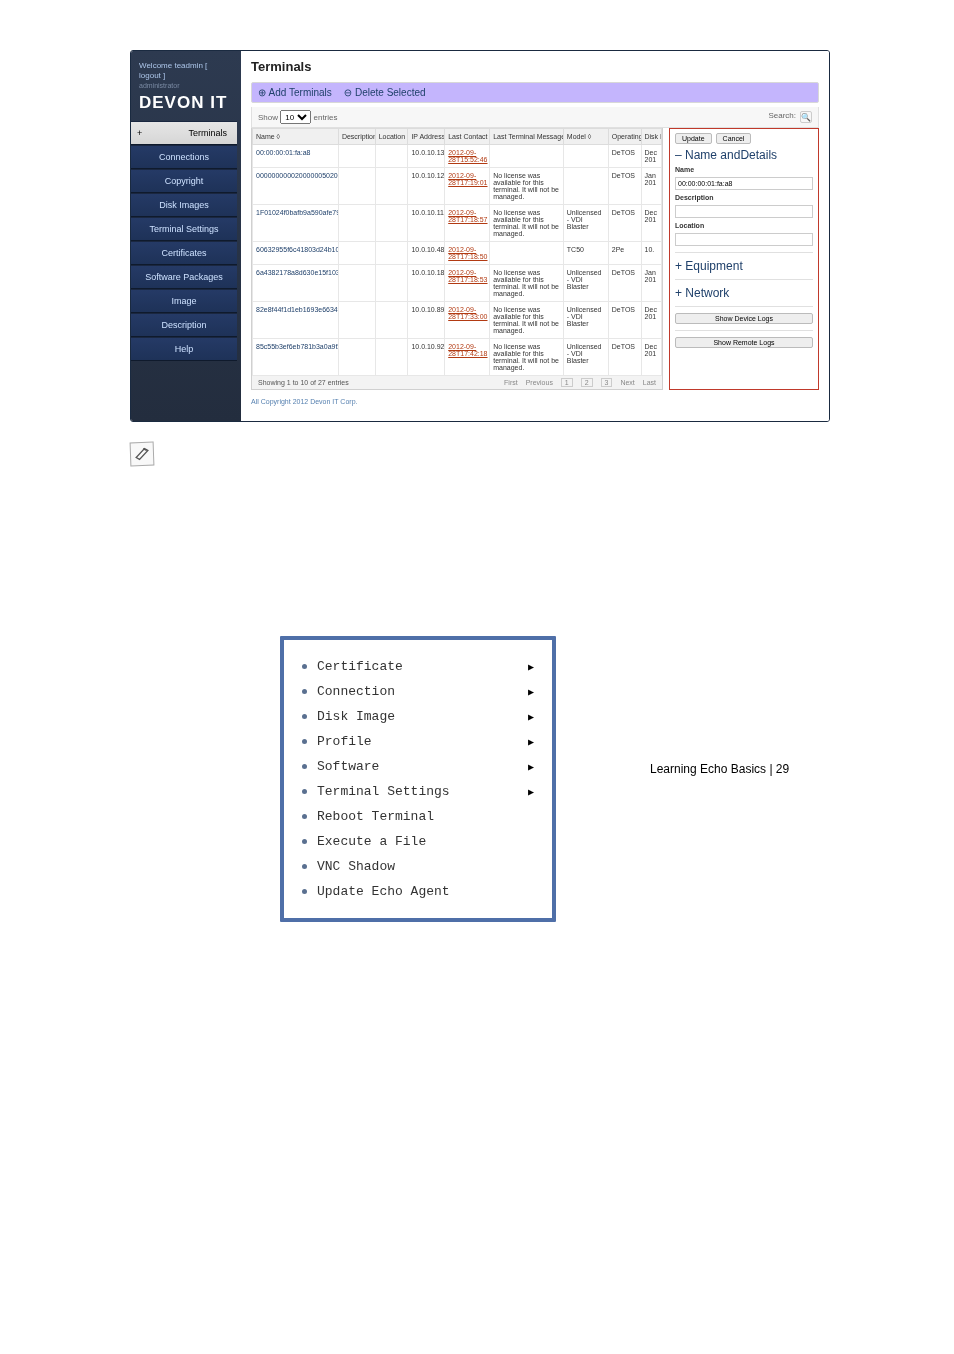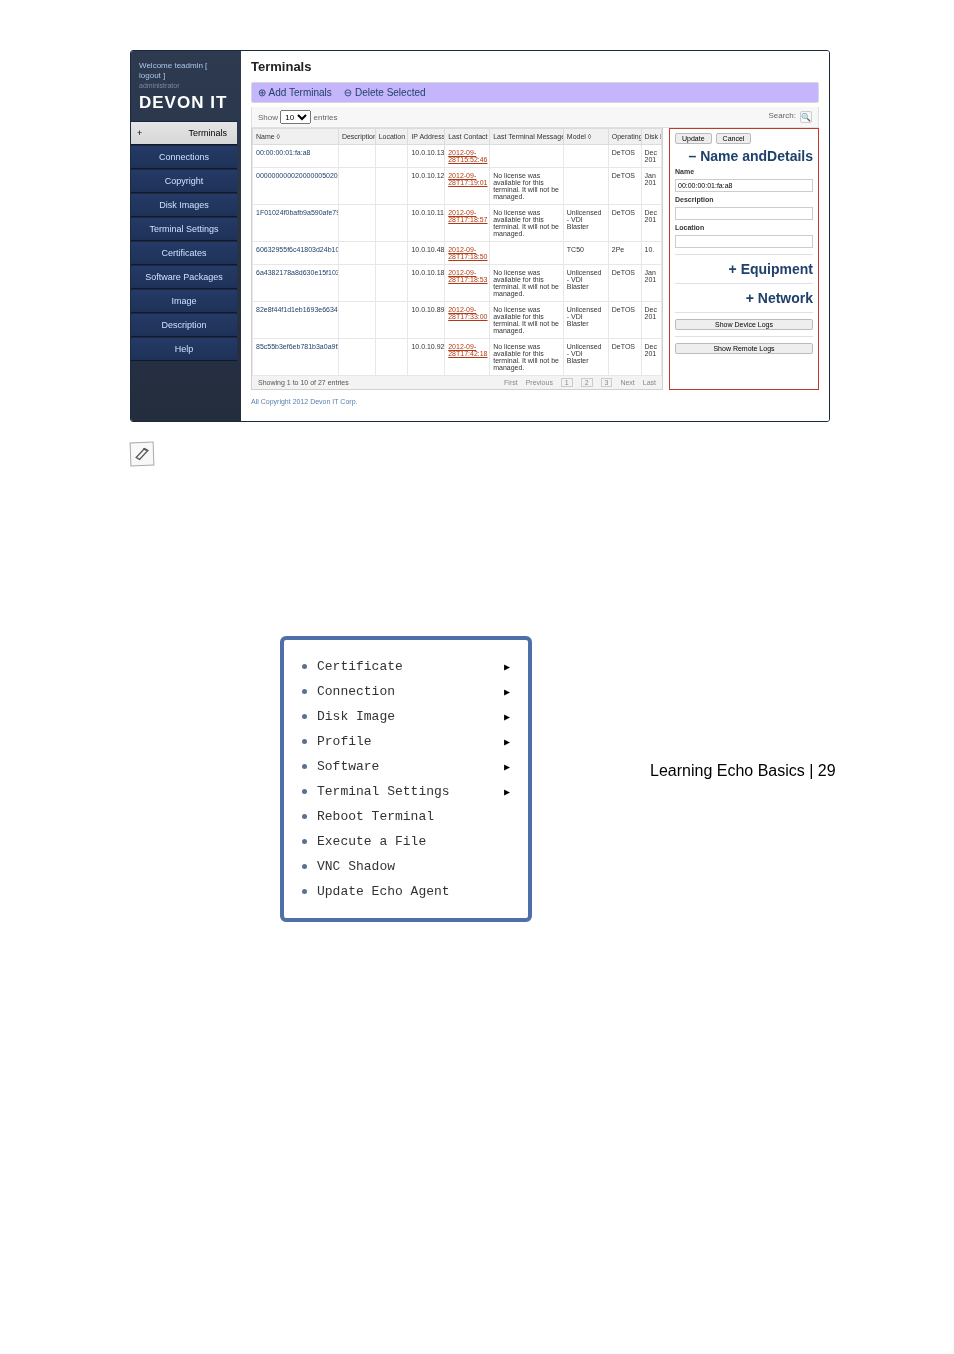--- a/index.html
+++ b/index.html
@@ -128,41 +128,41 @@
     font-size:8px;
     display:flex;
     flex-direction:column;
     gap:4px;
     background:#fff;
   }
   .detail .btnrow { display:flex; gap:4px; justify-content:flex-start;}
   .detail button {
     font-size:7px; padding:1px 6px; background:#eee;border:1px solid #bbb;border-radius:2px;cursor:pointer;
   }
-  .detail .sect-title { color:#20416b; font-size:14px; font-weight:bold;text-align:right;}
+  .detail .sect-title { color:#20416b; font-size:12px; font-weight:normal;}
   .detail .sect-title::before{content:"– ";}
   .detail .sect-title.collapsed::before{content:"+ ";}
   .detail label { color:#333; font-weight:bold; font-size:7px;}
   .detail input[type=text]{ width:100%; height:13px; font-size:7px; border:1px solid #ccc;}
   .detail hr { border:none;border-top:1px solid #e0e0e0; margin:2px 0;}
   .copyright { font-size:7px; color:#5781b0; padding:8px 0 4px 0;}
   .note-icon {
     width:24px;height:24px;
     margin:10px 0 0 130px;
     border:1px solid #aaa;
     display:flex;align-items:center;justify-content:center;
     transform:rotate(-2deg);
     background:#f8f8f8;
   }
   
   .menu-outer {
-    width: 252px;
+    width: 276px;
     margin: 170px 0 0 280px;
     border: 4px solid #4f6fa8;
-    border-radius: 6px;
+    border-radius: 1px;
     background:#fff;
   }
   .menu {
     padding:14px 0;
     display:flex; flex-direction:column;
   }
   .mitem {
     display:flex; align-items:center;
     padding:5px 18px;
     font-family:"Courier New",monospace;
@@ -176,21 +176,21 @@
   }
   .mitem .arrow { margin-left:auto; font-size:10px; color:#000;}
   .doc-footer{
     margin:0 0 40px 0;
     position:relative;
     height:40px;
   }
   .doc-footer-text{
     position:absolute;
     left:650px; top:-160px;
-    font-size:16px; color:#000;
+    font-size:12px; color:#000;
     font-family:Arial,sans-serif;
   }
 </style>
 </head>
 <body>
 
 <div class="shot-outer">
   <div class="shot">
     <div class="sidebar">
       <div class="side-title">Welcome teadmin [ logout ]</div>

